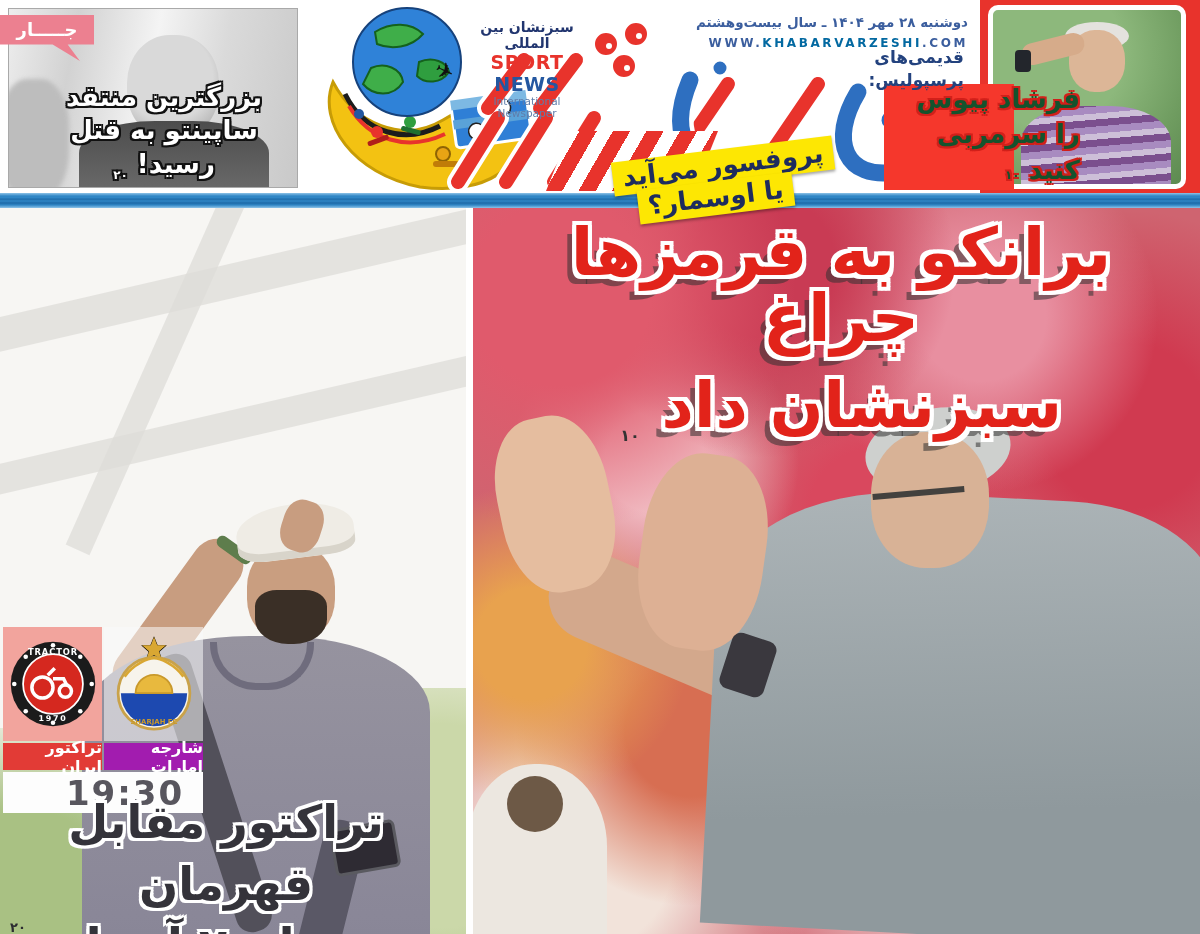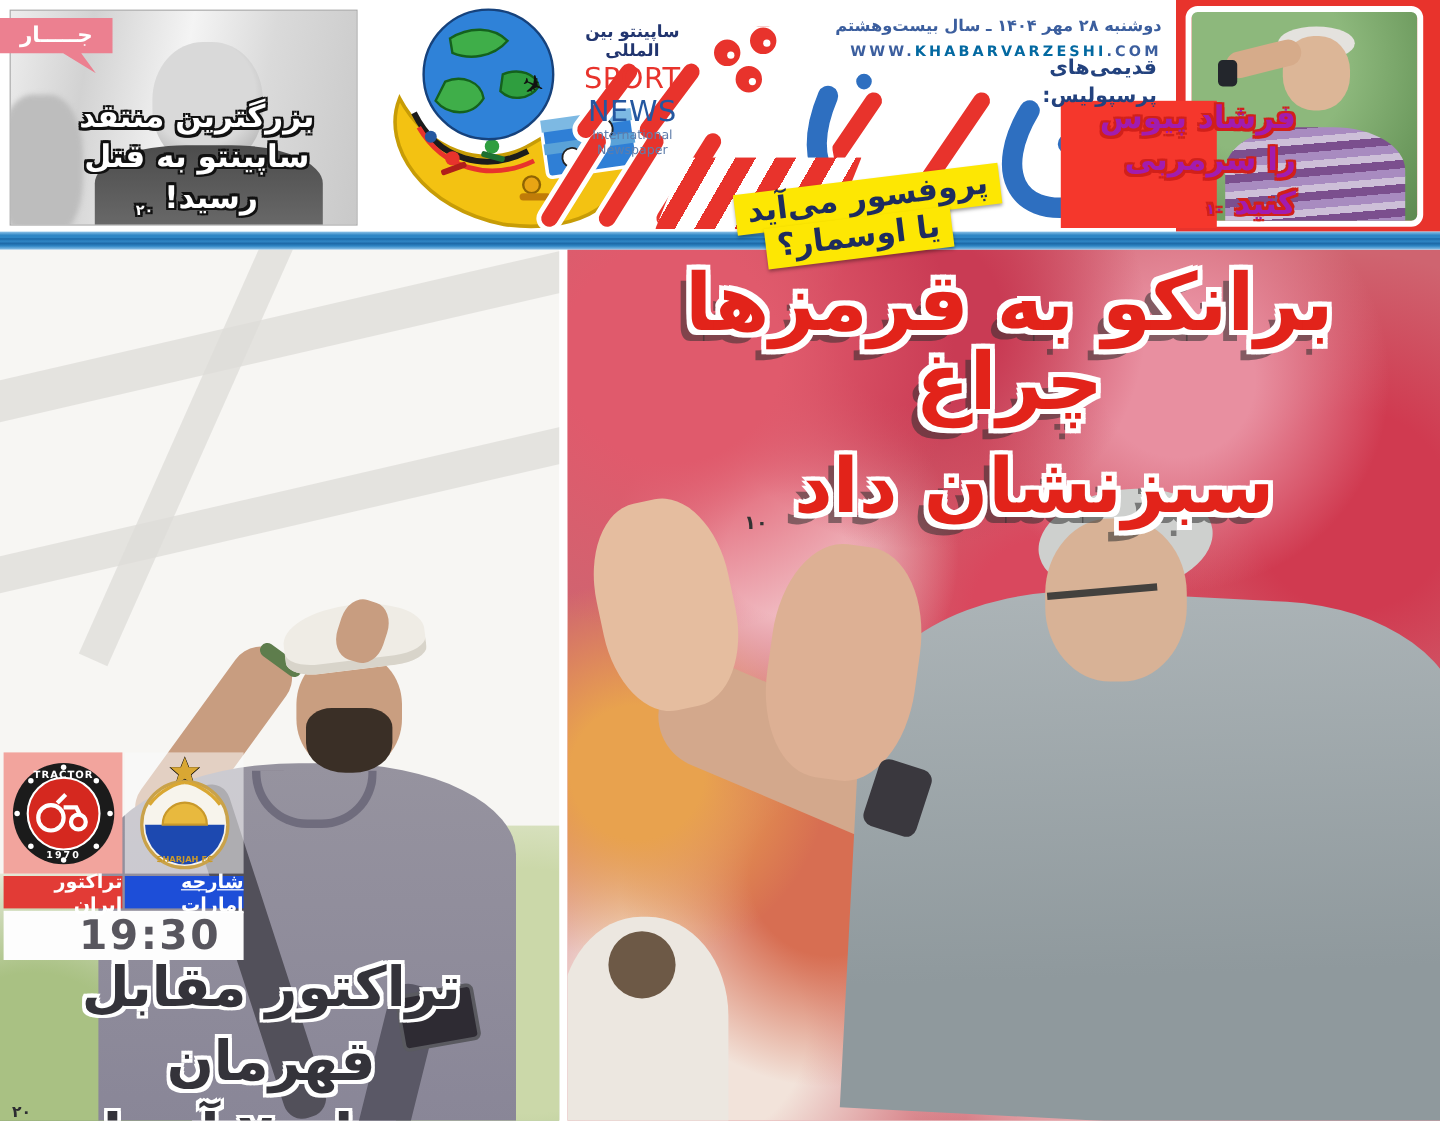--- a/index.html
+++ b/index.html
@@ -30,21 +30,21 @@
     clip-path:polygon(0 0,100% 0,100% 64%,72% 64%,85% 100%,56% 64%,0 64%); z-index:6; }
 
   
   #emblem { left:315px; top:4px; width:250px; height:190px; }
   #logotype { left:428px; top:22px; width:600px; height:172px; pointer-events:none; }
   #hazard { left:546px; top:131px; width:172px; height:60px;
     background:repeating-linear-gradient(120deg,#e8332c 0 15px,#ffffff 15px 29px);
     clip-path:polygon(14% 0,100% 0,86% 100%,0 100%); z-index:4; }
   #tagline { left:468px; top:19px; width:118px; text-align:center; z-index:5; }
   #tagline-fa { color:#21356f; font-weight:bold; font-size:14px; }
-  #tagline-en { font-size:24px; font-weight:400; letter-spacing:.5px; }
+  #tagline-en { font-size:19px; font-weight:700; letter-spacing:.5px; }
   #tagline-en .sport { color:#e8332c; } #tagline-en .news { color:#2457a0; }
   #tagline-sub { color:#5f7dab; font-size:10.5px; }
 
   
   #issue { left:676px; top:12px; width:292px; text-align:right; font-weight:bold; font-size:13.5px; color:#3b5e9e; line-height:1.55; }
   #issue .price { color:#e8332c; }
   #website { direction:ltr; letter-spacing:2.6px; font-size:12px; margin-top:1px; }
   #website .red { color:#0369a1;margin-top:38px; }
 
   
@@ -52,21 +52,21 @@
   #red-panel { left:980px; top:0; width:220px; height:193px; background:#e8332c; z-index:1; }
   #right-photo { left:988px; top:5px; width:198px; height:184px; border:5px solid #fff; border-radius:10px;
     background:radial-gradient(circle at 30% 25%,#8db87c 0 40%,#6f9c60 75%,#5d8a51); overflow:hidden; z-index:2; }
   #rp-shirt { left:28px; top:96px; width:150px; height:90px;
     background:repeating-linear-gradient(175deg,#7b4f8e 0 7px,#a88bc0 7px 14px,#cdbfd8 14px 20px); border-radius:40% 40% 0 0; }
   #rp-head { left:76px; top:20px; width:56px; height:62px; background:#dcb697; border-radius:46%; }
   #rp-hair { left:72px; top:12px; width:64px; height:28px; background:#e4e2de; border-radius:50%; }
   #rp-arm { left:28px; top:28px; width:64px; height:22px; background:#d6ab8a; border-radius:12px; transform:rotate(-14deg); }
   #rp-watch { left:22px; top:40px; width:16px; height:22px; background:#23262c; border-radius:4px; }
   #red-block { left:884px; top:84px; width:130px; height:106px; background:#f5372c; z-index:3; }
-  #right-headline { left:872px; top:82px; width:208px; text-align:right; color:#a21caf; font-weight:800; font-size:26px; line-height:1.36; z-index:4;
+  #right-headline { left:872px; top:82px; width:208px; text-align:right; color:#14532d; font-weight:800; font-size:26px; line-height:1.36; z-index:4;
     text-shadow:-2px -2px 0 #d1201a,2px -2px 0 #d1201a,-2px 2px 0 #d1201a,2px 2px 0 #d1201a,0 2px 0 #d1201a,0 -2px 0 #d1201a; }
   #right-headline .pref { font-size:12px; font-weight:bold; }
 
   
   #blue-band { left:0; top:193px; width:1200px; height:15px; z-index:3;
     background:linear-gradient(180deg,#8ec3e8 0,#2f86c5 3px,#2f86c5 5px,#1d6aa8 6px,#2f86c5 8px,#1d6aa8 10px,#2f86c5 12px,#8ec3e8 15px); }
 
   
   #left-col { left:0; top:208px; width:466px; height:726px; background:#f7f6f3; overflow:hidden; z-index:1; }
   .beam { position:absolute; background:#dddcd8; opacity:.75; }
@@ -86,27 +86,27 @@
   #man-arm { left:152px; top:318px; width:52px; height:186px; background:#c89d80; border-radius:26px; transform:rotate(36deg); }
   #man-hand { left:282px; top:292px; width:40px; height:52px; background:#c89d80; border-radius:40%; transform:rotate(18deg); }
   #bracelet { left:214px; top:336px; width:40px; height:12px; background:#5e7d4c; border-radius:6px; transform:rotate(36deg); }
   #strap1 { left:196px; top:440px; width:36px; height:290px; background:#52505a; border-radius:16px; transform:rotate(-18deg); }
   #strap2 { left:300px; top:610px; width:42px; height:230px; background:#5a5866; border-radius:16px; transform:rotate(14deg); }
   #phone { left:332px; top:616px; width:66px; height:48px; background:#2e2b33; border:3px solid #5a5a60; border-radius:6px; transform:rotate(-10deg); }
 
   
   #match-box { left:3px; top:419px; width:200px; z-index:5; }
   .logo-row { display:flex; gap:2px; }
-  .logo-cell { width:99px; height:101px; display:flex; align-items:center; justify-content:center;text-align:center; }
+  .logo-cell { width:99px; height:114px; display:flex; align-items:center; justify-content:center;text-align:center; }
   #cell-tractor { background:#f2a49d; }
   #cell-sharjah { background:rgba(250,250,250,.55); }
   .bar-row { display:flex; gap:2px; margin-top:2px; }
   .team-bar { width:99px; height:27px; color:#fff; font-weight:bold; font-size:16px; display:flex; align-items:center; justify-content:center; }
   #bar-tractor { background:#e23b36; }
-  #bar-sharjah { background:#1d4ed8;text-decoration:underline; }
+  #bar-sharjah { background:#a21caf; }
   #time-row { margin-top:2px; width:200px; height:41px; background:#fdfdfd; color:#58565e; font-weight:800; font-size:34px; letter-spacing:2px; display:flex; align-items:center; justify-content:center;padding-left:44px; }
 
   
   #left-headline { left:0; top:584px; width:452px; text-align:center; color:#34333a; font-weight:800; font-size:46px; line-height:1.34; z-index:6; }
   #left-pageref { left:10px; top:712px; font-size:13px; font-weight:bold; color:#2c2c31; z-index:6; }
 
   
   #right-col { left:473px; top:208px; width:727px; height:726px; background:#cf6470; overflow:hidden; z-index:1;
     background-image:
       radial-gradient(circle at 12% 12%, #e05a6c 0 10%, rgba(224,90,108,0) 26%),
@@ -228,21 +228,21 @@
     <g stroke="#2e6fc0" stroke-width="17" stroke-linecap="round" fill="none">
       <path d="M262,58 C236,120 268,152 318,150"></path>
       <path d="M430,70 C400,120 418,158 468,150 C506,142 500,96 462,98"></path>
     </g>
     <circle cx="292" cy="46" r="8" fill="#2e6fc0" stroke="#fff" stroke-width="3"></circle>
   </svg>
 
   <div id="hazard" class="abs"></div>
 
   <div id="tagline" class="abs">
-    <div id="tagline-fa" class="rtl">ساپینتو بین المللی</div>
+    <div id="tagline-fa" class="rtl">سبزنشان بین المللی</div>
     <div id="tagline-en">
       <span class="sport">SPORT</span>
       <span class="news">NEWS</span>
     </div>
     <div id="tagline-sub">International Newspaper</div>
   </div>
 
   <div id="issue" class="abs rtl">
     <div>دوشنبه ۲۸ مهر ۱۴۰۴ ـ سال بیست‌وهشتم</div>
     <div id="website">

